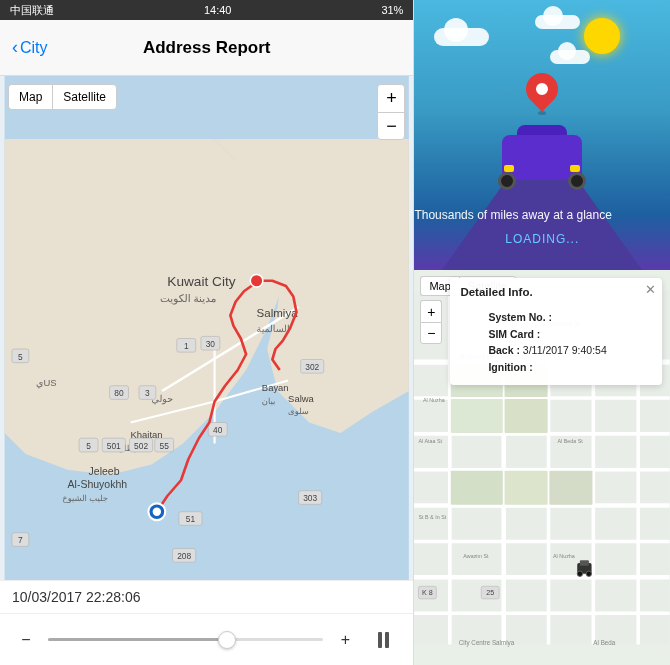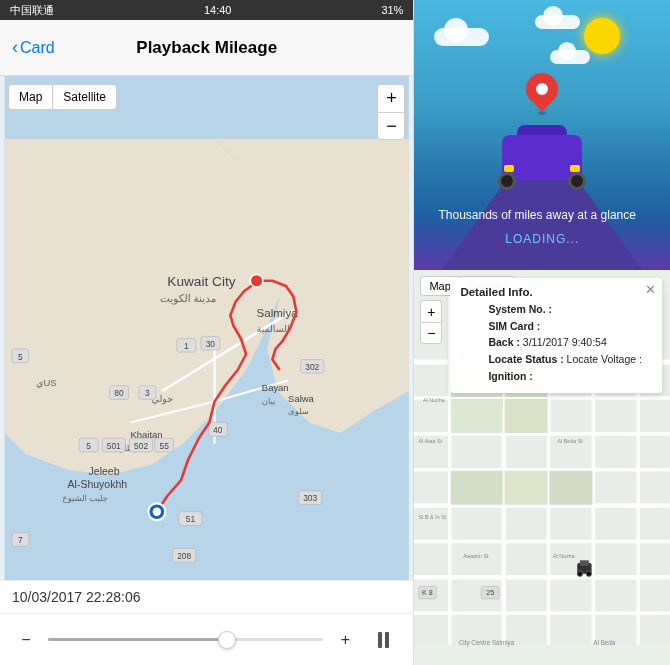--- a/index.html
+++ b/index.html
@@ -419,21 +419,20 @@
       height: 4px;
       background: rgba(0,0,0,0.2);
       border-radius: 50%;
       margin: 6px auto 0;
     }
 
     .illustration-text {
       position: absolute;
       bottom: 48px;
       left: 0; right: 10px;
-      text-align: center;
       color: rgba(255,255,255,0.95);
       font-size: 12px;
     }
 
     .loading-text {
       position: absolute;
       bottom: 24px;
       left: 0; right: 0;
       text-align: center;
       color: #66ccff;
@@ -515,21 +514,21 @@
       padding: 8px 10px;
       font-size: 10.5px;
       color: #222;
       z-index: 20;
       box-shadow: 0 2px 6px rgba(0,0,0,0.15);
     }
 
     .detail-info-title {
       font-weight: 700;
       font-size: 11.5px;
-      margin-bottom: 4px;
+      margin-bottom: 12px;
     }
 
     .detail-info-row {
       margin-bottom: 2px;
       line-height: 1.4;
     }
 
     .detail-info-row span.label {
       font-weight: 600;
       margin-left: 28px;
@@ -559,23 +558,23 @@
 
   <div class="status-bar">
     <span>中国联通</span>
     <span>14:40</span>
     <span>31%</span>
   </div>
 
   <div class="header">
     <div class="back-btn">
       <span class="back-chevron">‹</span>
-      <span>Card</span>
-    </div>
-    <span class="page-title">Playback Mileage</span>
+      <span>City</span>
+    </div>
+    <span class="page-title">Address Report</span>
   </div>
 
   <div class="map-container">
 
     
     <div class="map-controls-top">
       <button class="map-type-btn active">Map</button>
       <button class="map-type-btn">Satellite</button>
     </div>
 
@@ -775,23 +774,19 @@
       </div>
       <div class="detail-info-row">
         <span class="label">SIM Card :</span>
         <span></span>
       </div>
       <div class="detail-info-row">
         <span class="label">Back :</span>
         <span>3/11/2017 9:40:54</span>
       </div>
       <div class="detail-info-row">
-        <span class="label">Locate Status :</span>
-        <span>Locate Voltage :</span>
-      </div>
-      <div class="detail-info-row">
         <span class="label">Ignition :</span>
         <span></span>
       </div>
     </div>
 
   </div>
 </div>
 
 </body></html>

